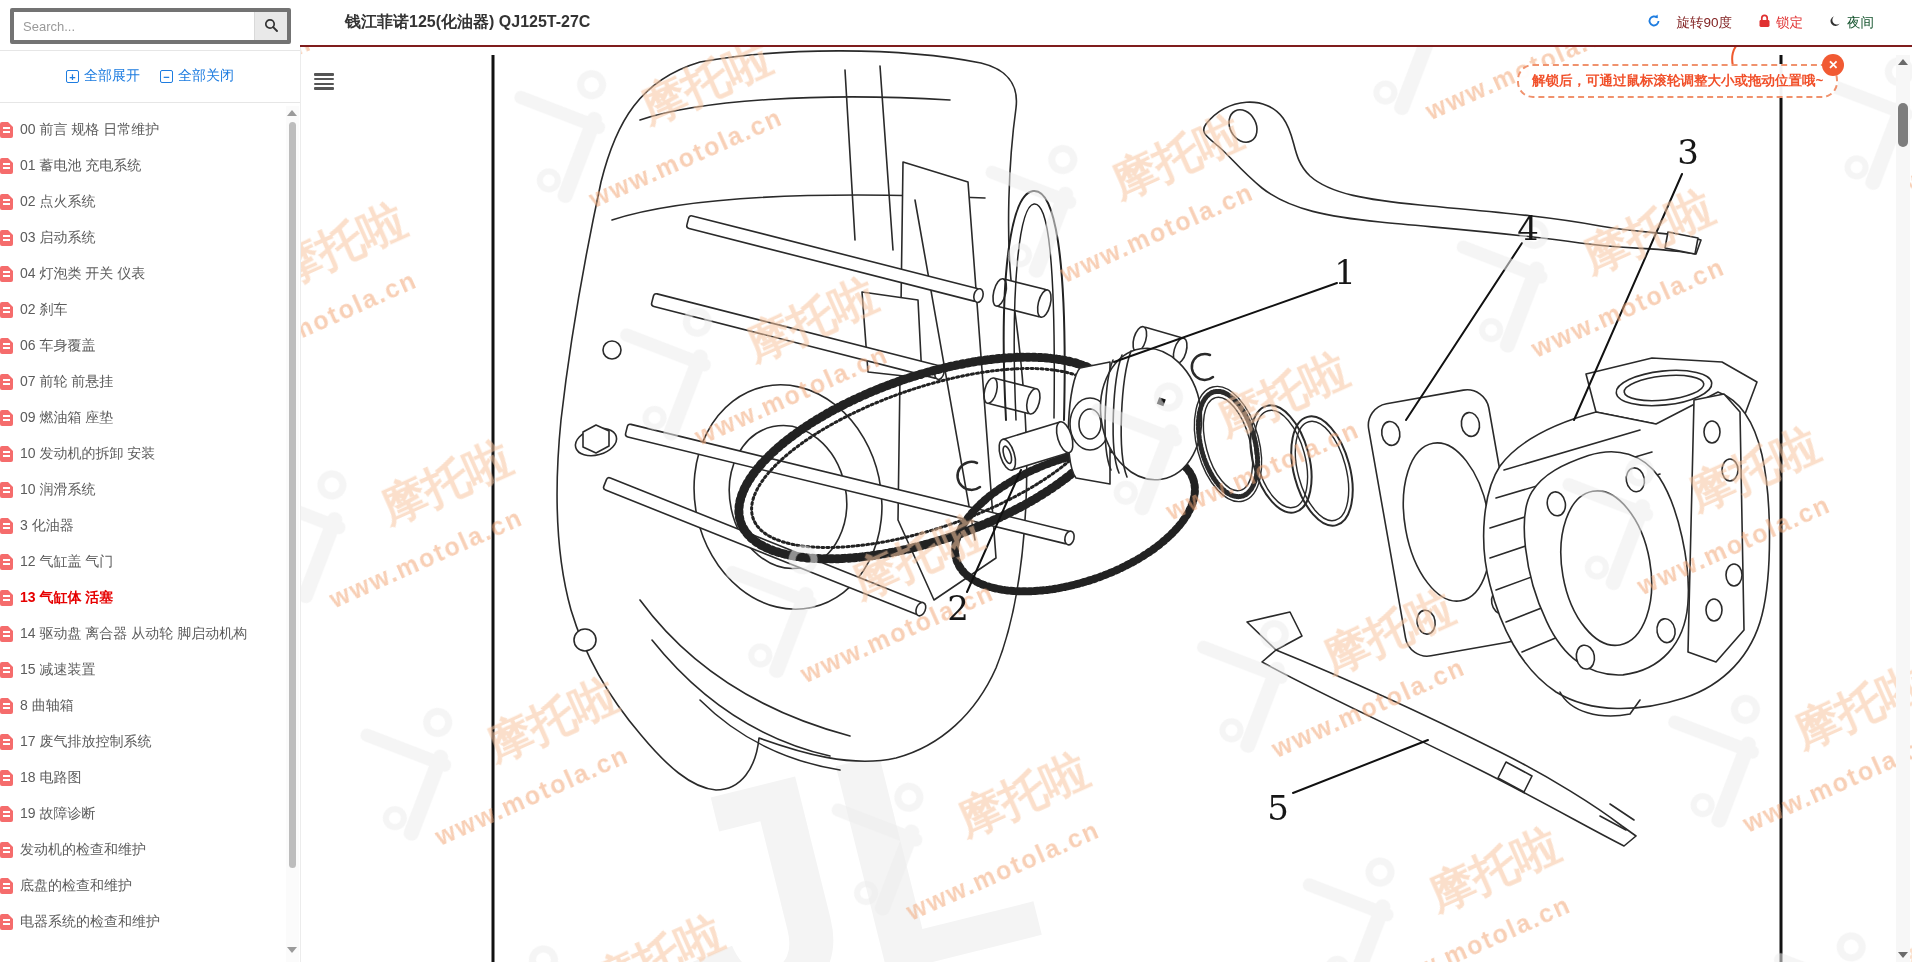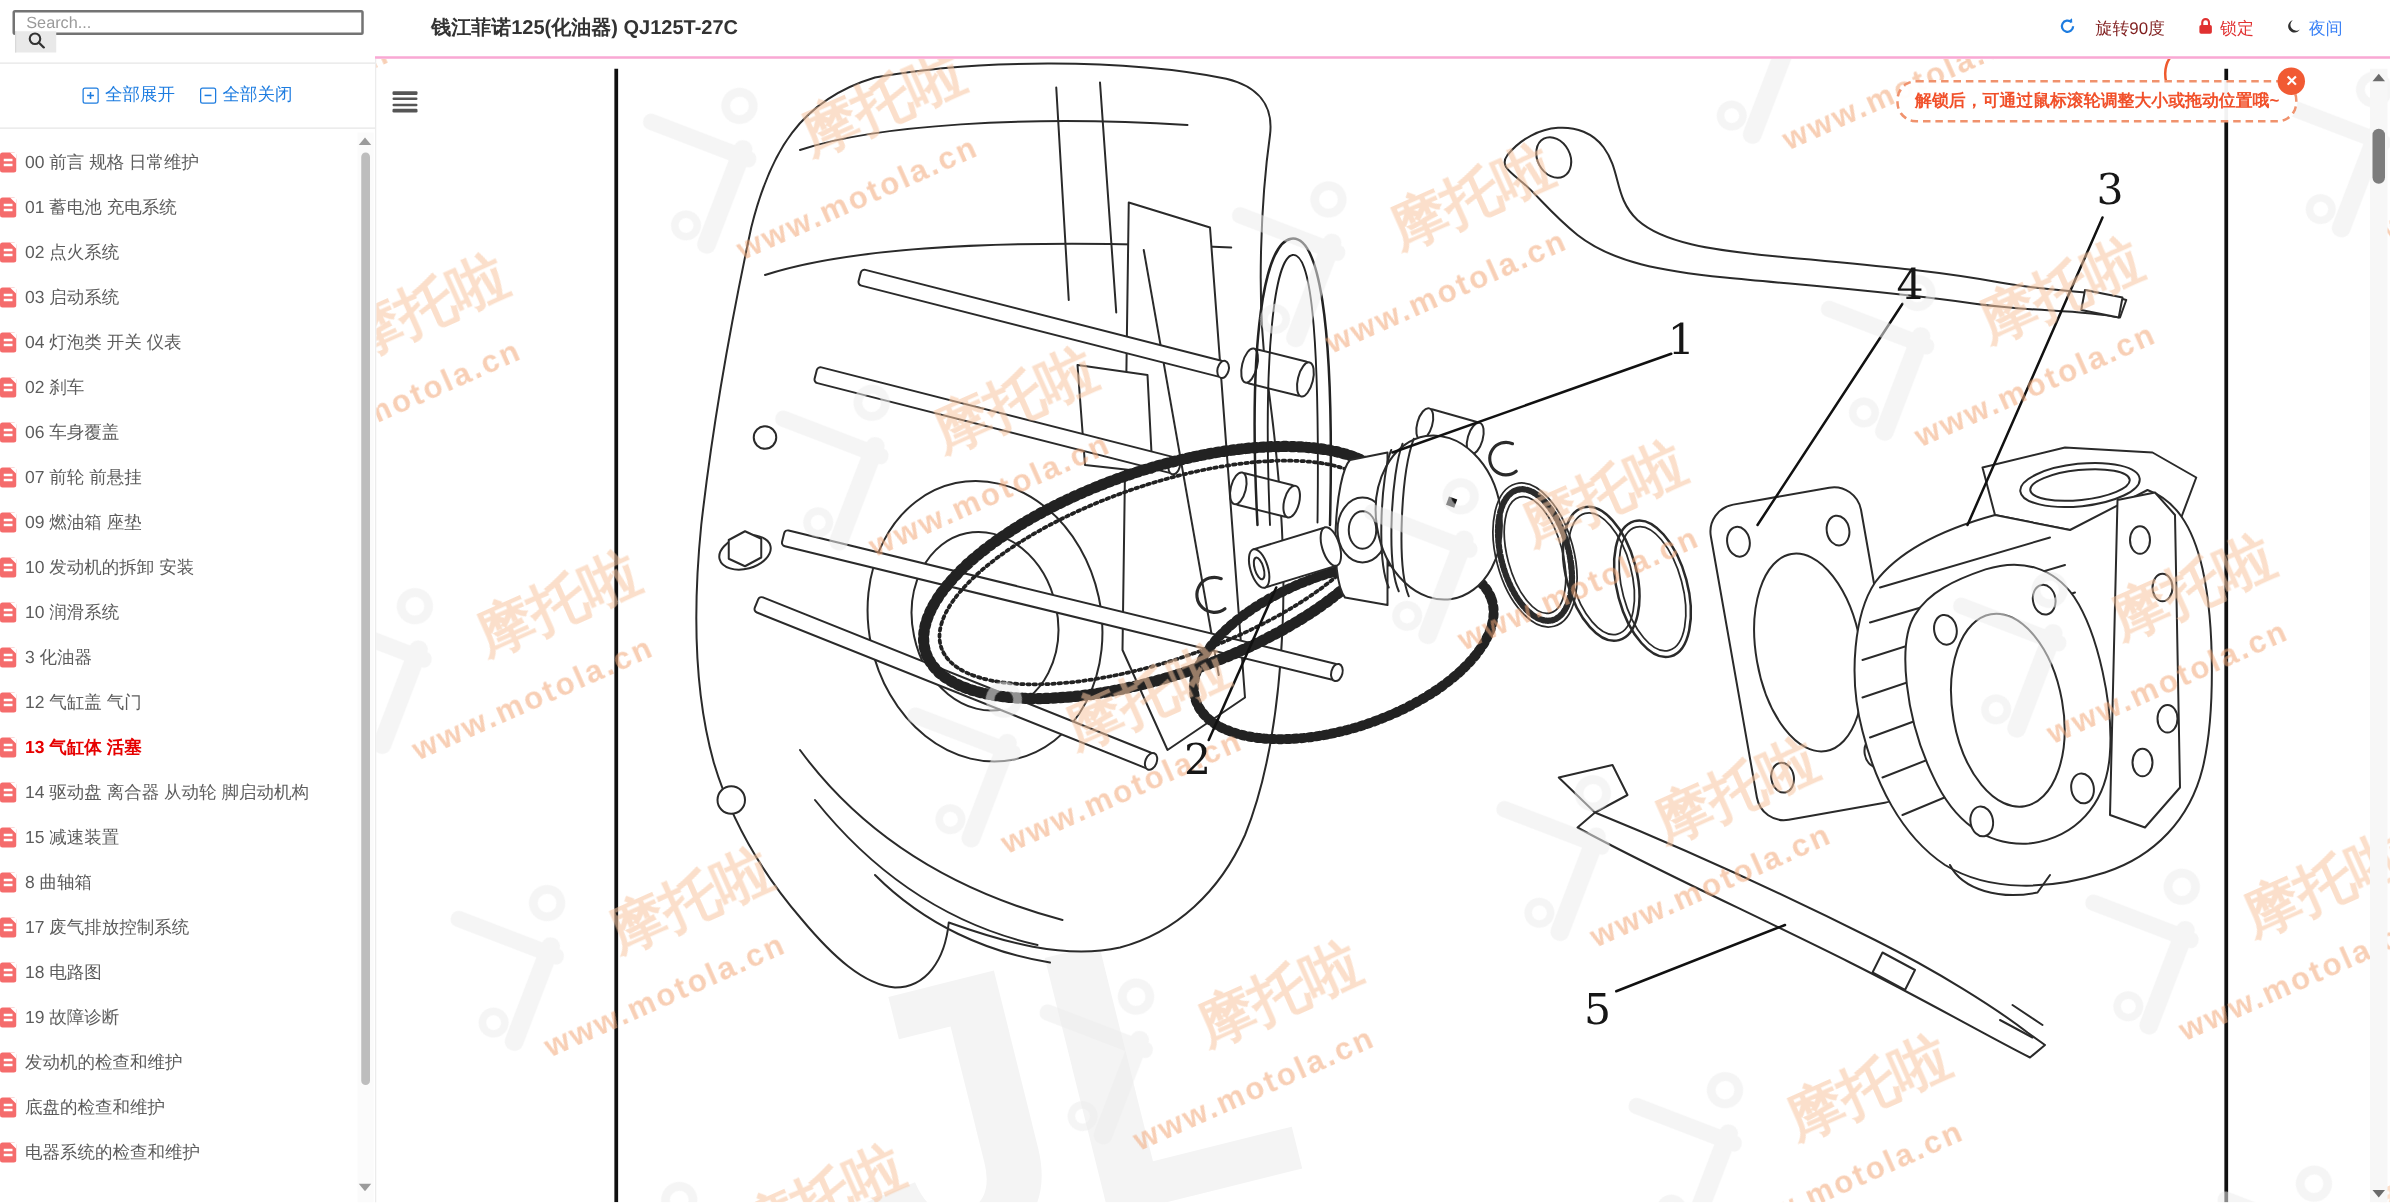--- a/index.html
+++ b/index.html
@@ -4,22 +4,22 @@
 <style>
   html,body{margin:0;padding:0;background:#fff;}
   body{width:1912px;height:962px;position:relative;overflow:hidden;
        font-family:"Liberation Sans",sans-serif;color:#333;}
   .app{position:absolute;inset:0;background:#fff;}
 
   
   .sidebar{position:absolute;left:0;top:0;width:300px;height:962px;background:#fff;
            border-right:1px solid #ececec;z-index:5;}
   .search-row{position:absolute;left:0;top:0;width:300px;height:50px;border-bottom:1px solid #e6e6e6;}
-  .search-group{position:absolute;left:10px;top:8px;width:281px;height:20px;display:flex;
-                border:2px solid #737373;border-radius:2px;box-sizing:border-box;background:#fff;flex-direction:column;}
+  .search-group{position:absolute;left:10px;top:8px;width:281px;height:36px;display:flex;
+                border:4px solid #737373;border-radius:2px;box-sizing:border-box;background:#fff;}
   .search-group input{flex:1;border:none;outline:none;padding:0 9px;font-size:13px;color:#444;
                 font-family:"Liberation Sans",sans-serif;background:transparent;}
   .search-group input::placeholder{color:#9a9a9a;}
   .search-btn{width:33px;background:#e9e9e9;border:none;border-left:1px solid #d9d9d9;cursor:pointer;
               display:flex;align-items:center;justify-content:center;padding:0;}
   .expand-row{position:absolute;left:0;top:50px;width:300px;height:52px;border-bottom:1px solid #e6e6e6;
               display:flex;align-items:center;justify-content:center;gap:20px;}
   .blue-link{display:flex;align-items:center;gap:5px;color:#1d7ce0;font-size:14px;cursor:pointer;}
   .sq-icon{width:13px;height:13px;border:1px solid #1d7ce0;border-radius:2px;font-size:11px;line-height:12px;
            text-align:center;color:#1d7ce0;box-sizing:border-box;font-weight:bold;}
@@ -35,28 +35,28 @@
   
   .side-scroll{position:absolute;left:286px;top:106px;width:13px;height:856px;background:#fbfbfb;}
   .tri-up{width:0;height:0;border-left:5px solid transparent;border-right:5px solid transparent;
           border-bottom:6px solid #9b9b9b;position:absolute;left:1px;}
   .tri-down{width:0;height:0;border-left:5px solid transparent;border-right:5px solid transparent;
             border-top:6px solid #9b9b9b;position:absolute;left:1px;}
   .side-thumb{position:absolute;left:3px;top:16px;width:7px;height:746px;background:#bdbdbd;border-radius:4px;}
 
   
   .header{position:absolute;left:300px;top:0;width:1612px;height:45px;background:#fff;
-          border-bottom:2px solid #f9a8d4;display:flex;align-items:center;z-index:6;}
+          border-bottom:2px solid #7f1d1d;display:flex;align-items:center;z-index:6;}
   .title{margin-left:45px;font-size:16px;font-weight:bold;color:#333;}
   .header-actions{position:absolute;right:38px;top:0;height:45px;display:flex;align-items:center;gap:26px;}
   .hbtn{display:flex;align-items:center;gap:5px;font-size:13.5px;cursor:pointer;background:none;border:none;
         font-family:"Liberation Sans",sans-serif;padding:0;}
   .hbtn.rotate{color:#7f1d1d;gap:15px;}
   .hbtn.lock{color:#e03131;}
-  .hbtn.night{color:#3b82f6;}
+  .hbtn.night{color:#14532d;}
 
   
   .content{position:absolute;left:300px;top:47px;width:1612px;height:915px;background:#fff;overflow:hidden;}
   .content svg.diagram{position:absolute;left:0;top:0;}
   .hamburger{position:absolute;left:14px;top:26px;width:20px;height:17px;cursor:pointer;}
   .hamburger span{display:block;height:2.6px;background:#555;margin-bottom:2.2px;border-radius:1px;}
 
   .part-label{position:absolute;transform:translate(-50%,-50%);font-family:"DejaVu Serif",serif;
               font-size:34px;color:#161616;line-height:1;}
 

